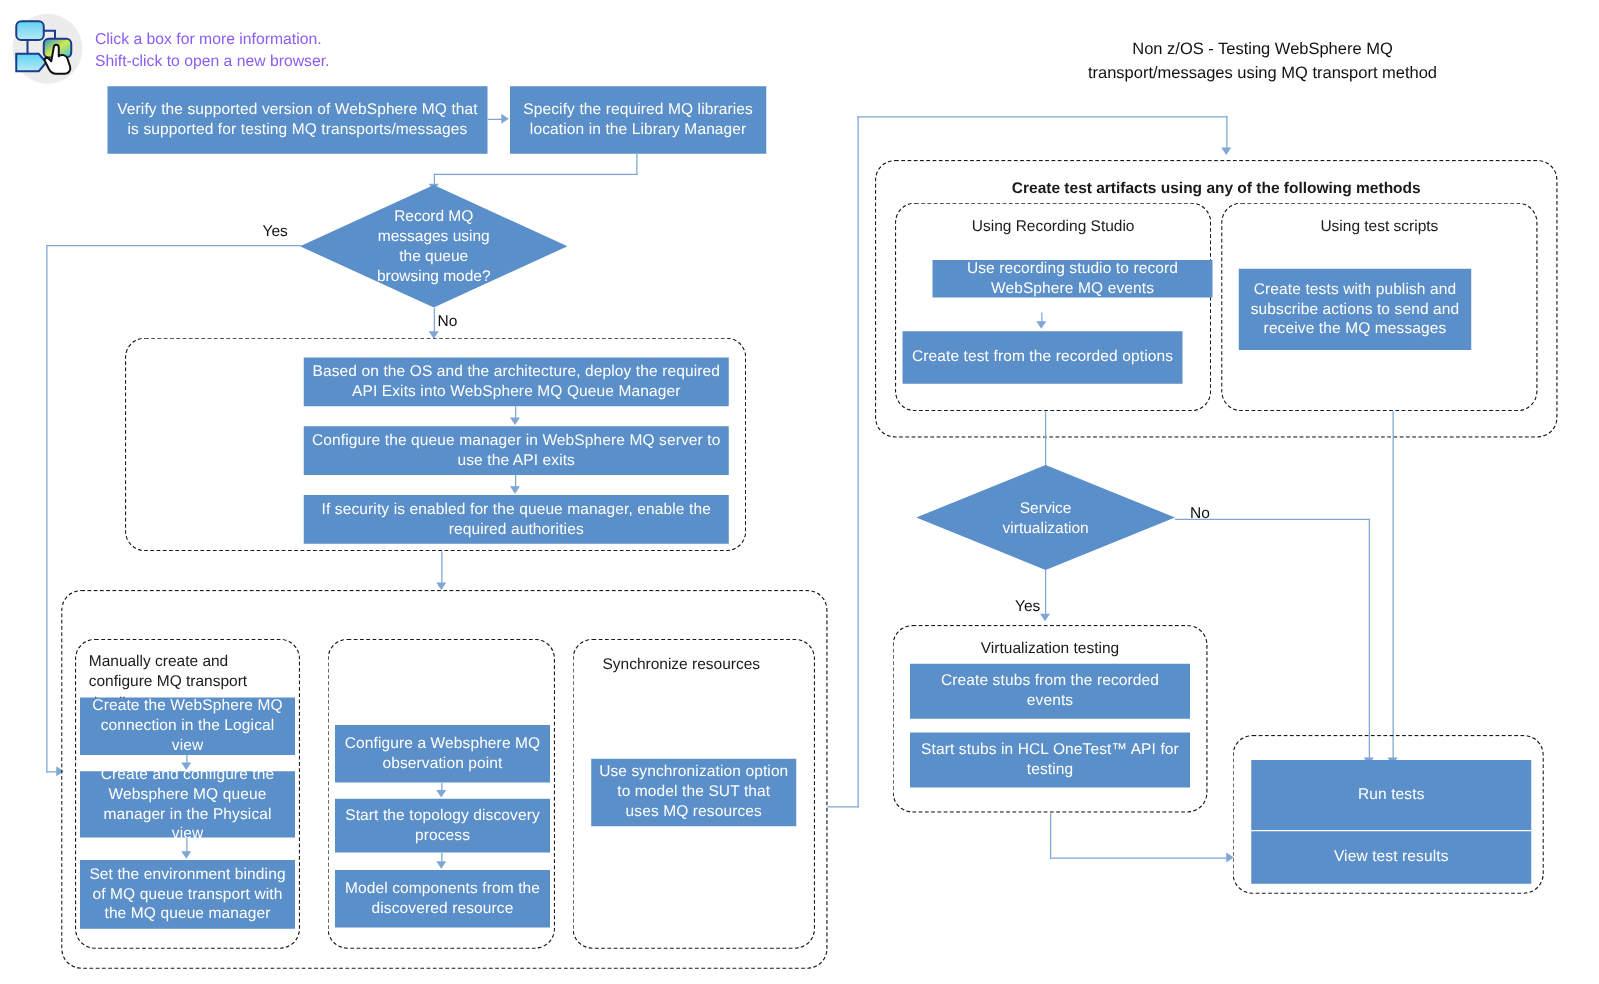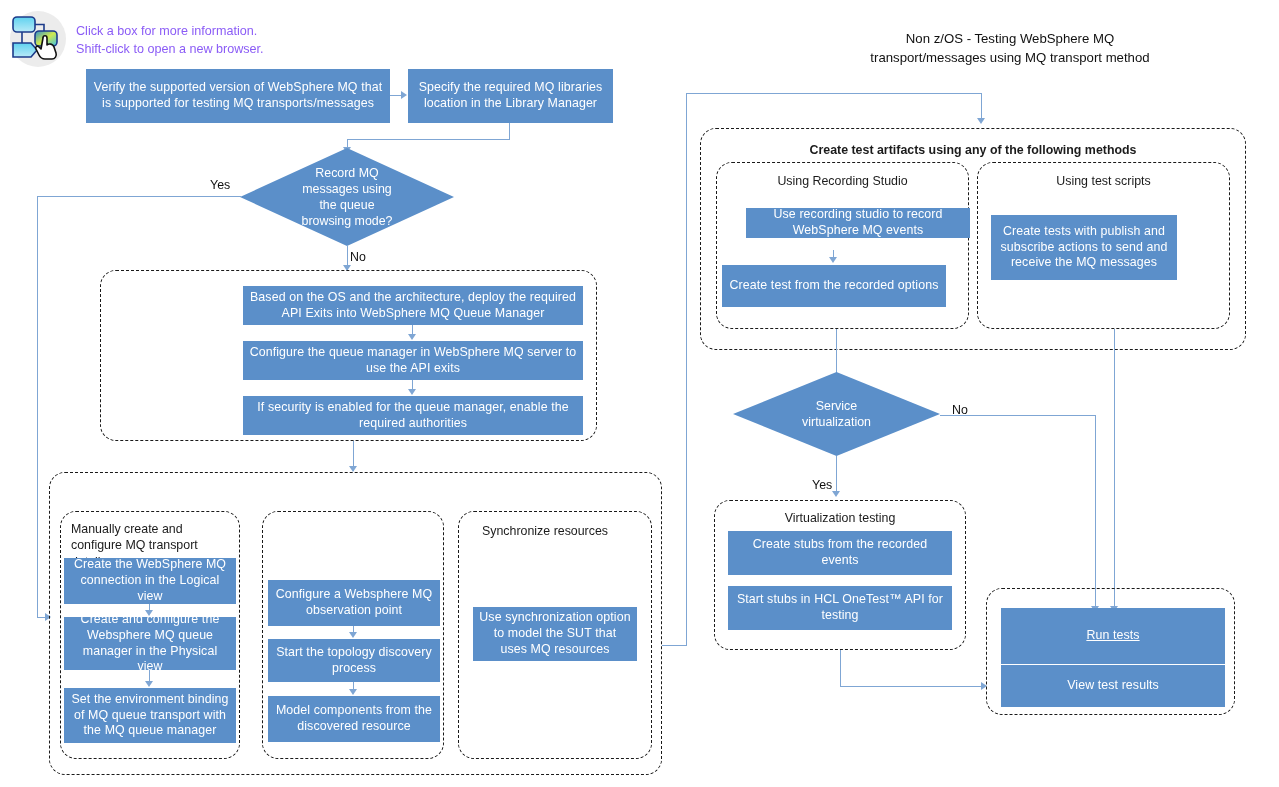--- a/index.html
+++ b/index.html
@@ -232,16 +232,16 @@
   <div class="abs dash" style="left:714px;top:500px;width:252px;height:150px;"></div>
   <div class="abs lbl lbl-c" style="left:720px;top:510px;width:240px;">Virtualization testing</div>
   <div class="abs pbox" style="left:728px;top:531px;width:224px;height:44px;">Create stubs from the recorded events</div>
   <div class="abs pbox" style="left:728px;top:586px;width:224px;height:44px;">Start stubs in HCL OneTest™ API for testing</div>
 
   <div class="abs ln lnv" style="left:840px;top:650px;height:37px;"></div>
   <div class="abs ln lnh" style="left:840px;top:686px;width:145px;"></div>
   <div class="abs arrow arr-r" style="left:981px;top:682px;"></div>
 
   <div class="abs dash" style="left:986px;top:588px;width:249px;height:127px;"></div>
-  <div class="abs pbox" style="left:1001px;top:608px;width:224px;height:56px;text-decoration:underline;">Run tests</div>
+  <div class="abs pbox" style="left:1001px;top:608px;width:224px;height:56px;">Run tests</div>
   <div class="abs pbox" style="left:1001px;top:665px;width:224px;height:42px;">View test results</div>
 
 </div>
 
 </body></html>

